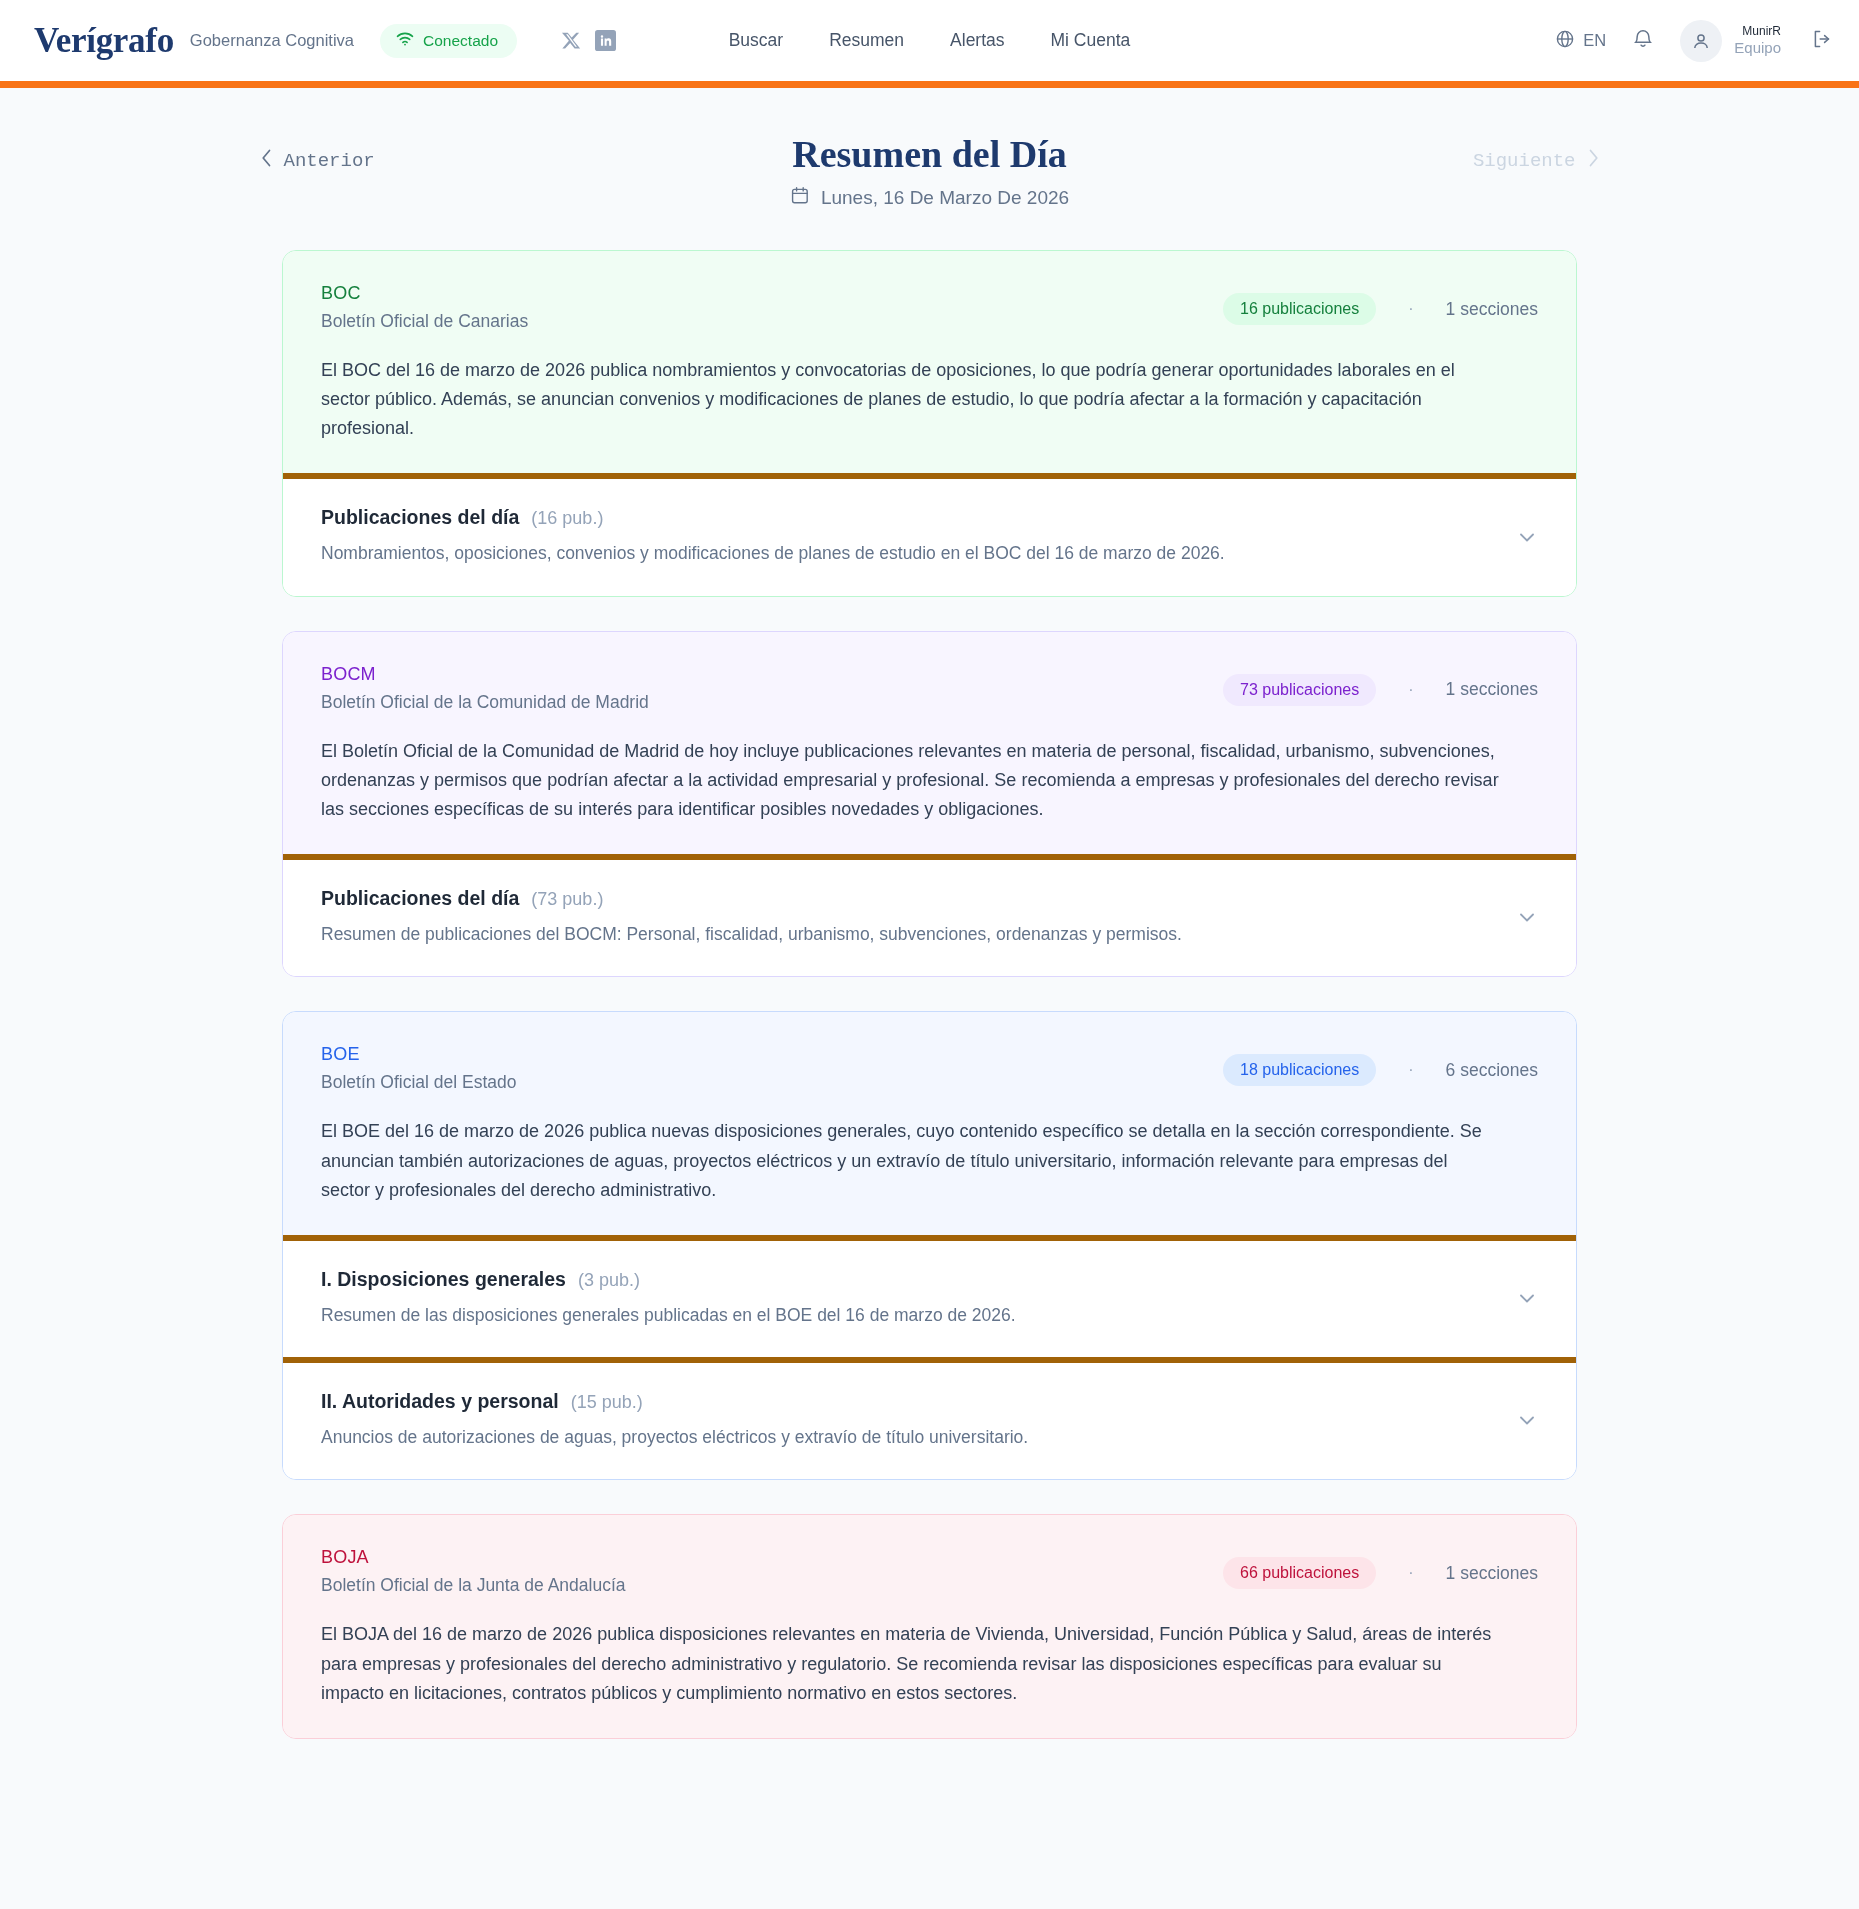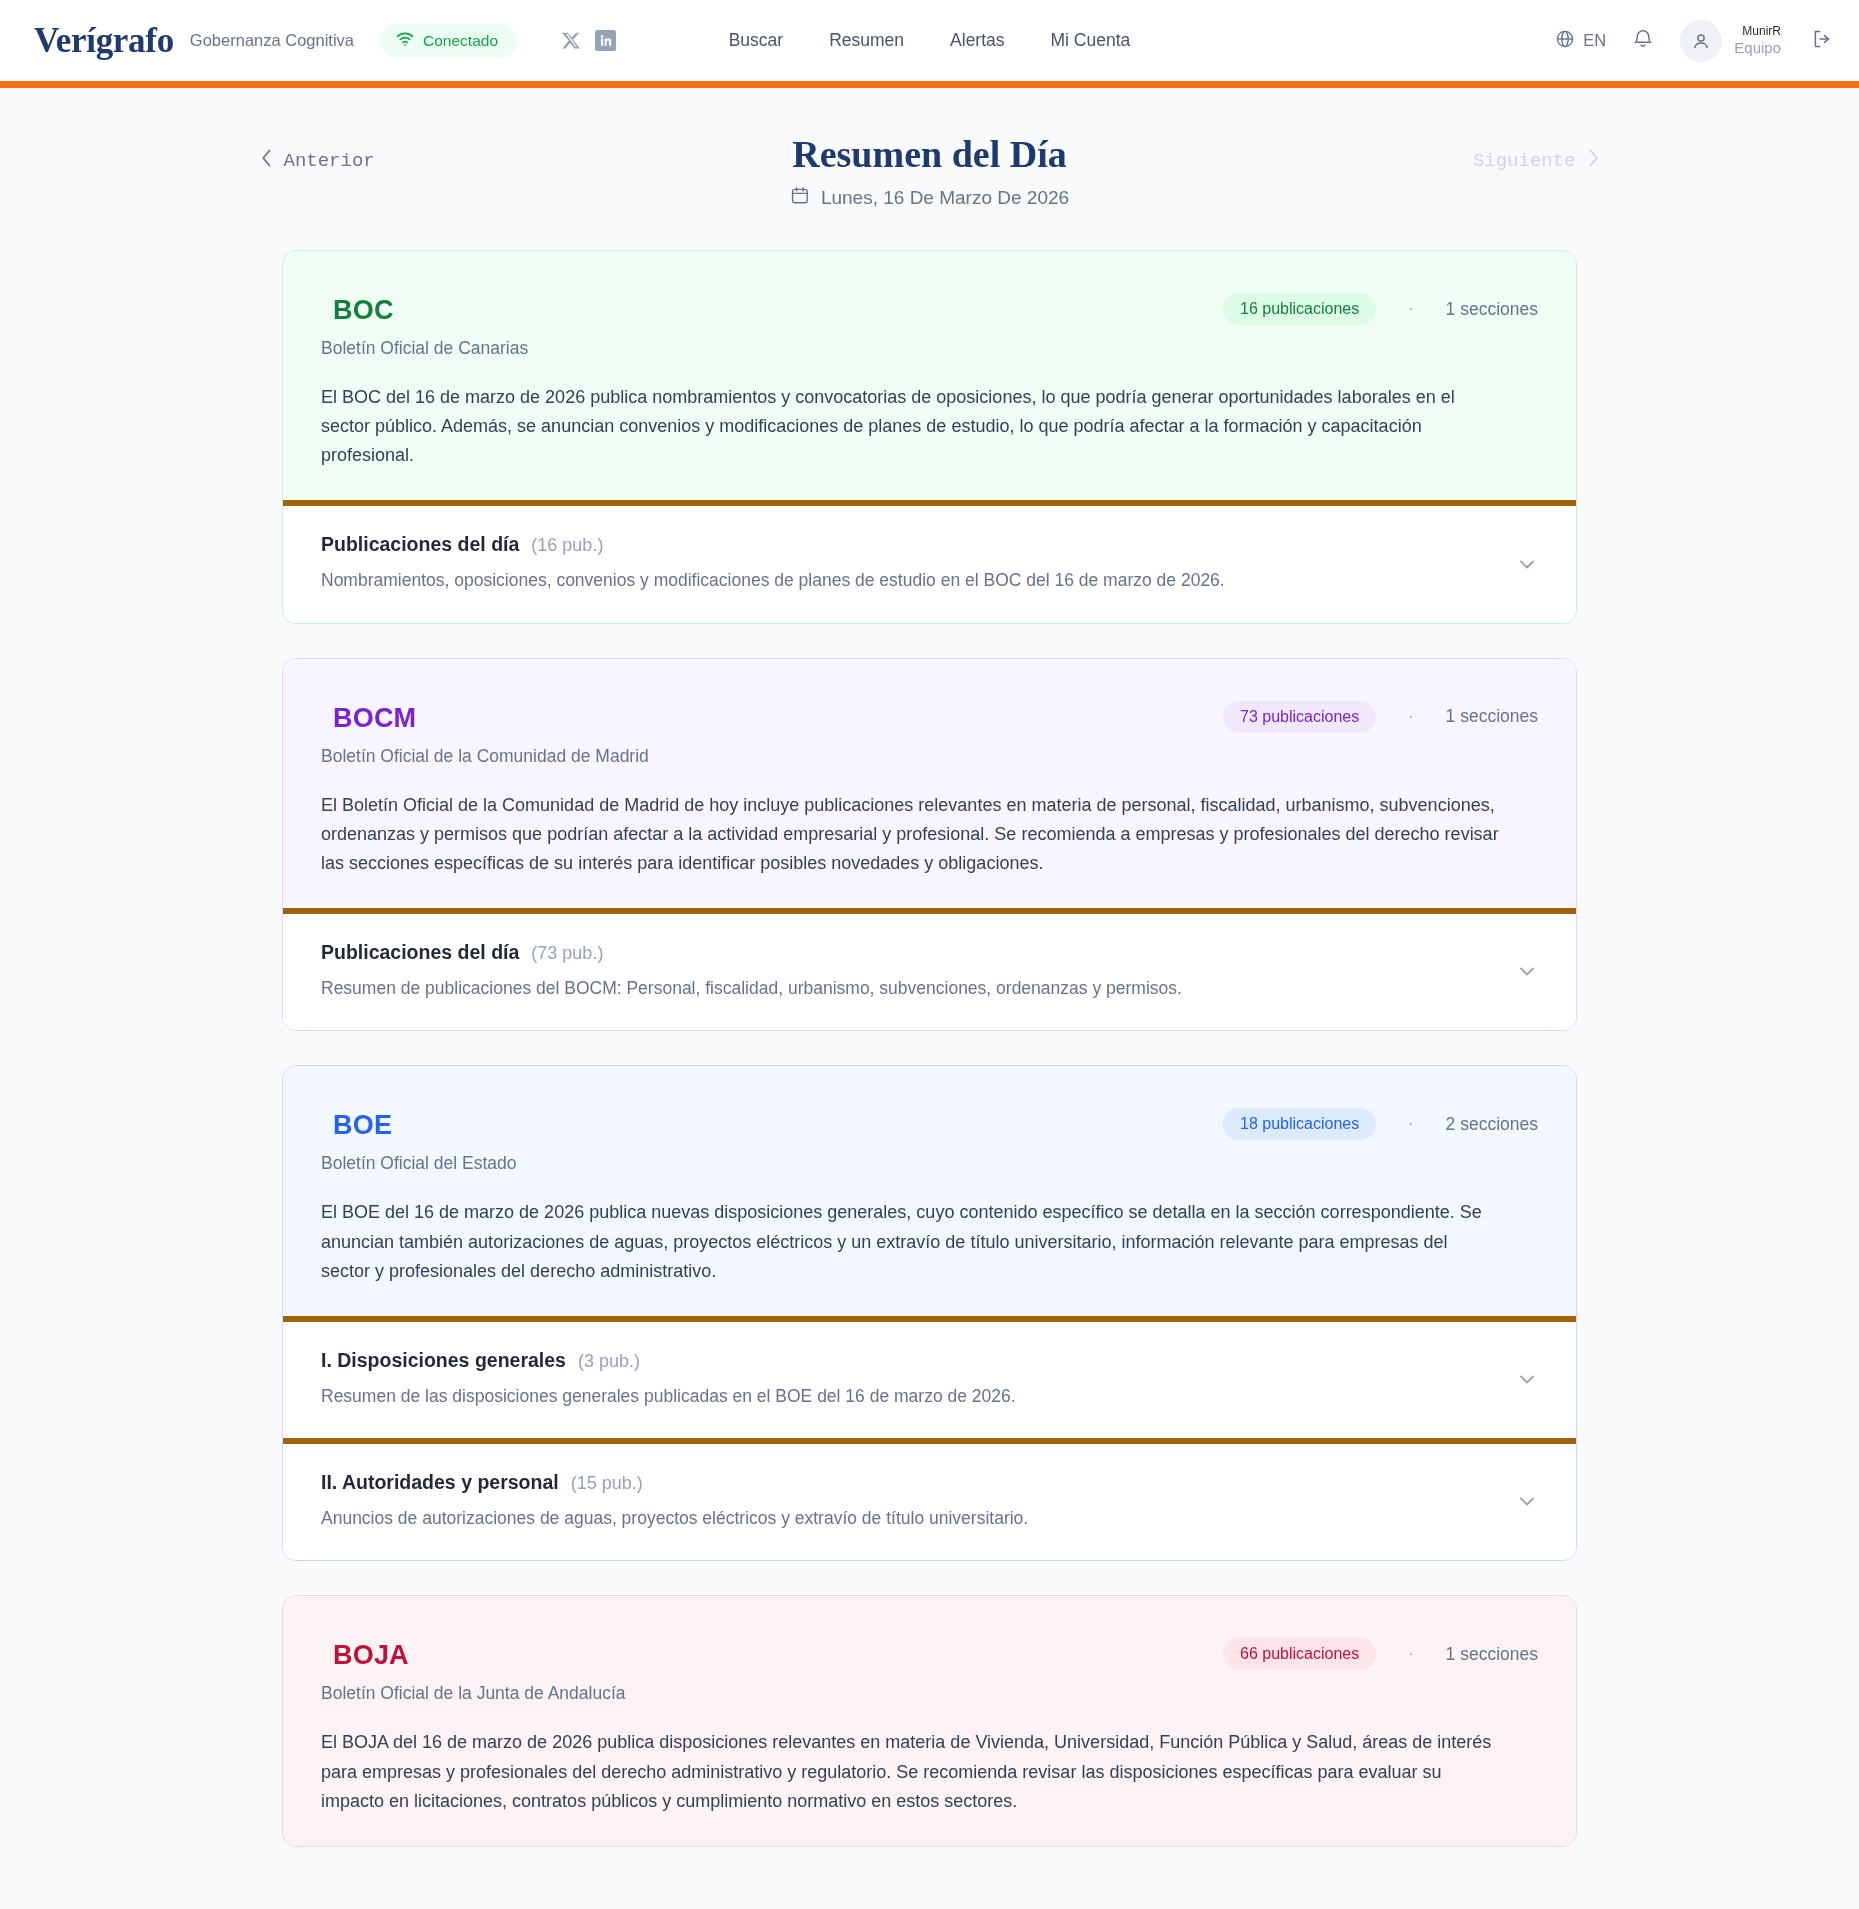--- a/index.html
+++ b/index.html
@@ -98,22 +98,22 @@
   
   .cards { width: 1295px; margin: 22px auto 0; display: flex; flex-direction: column; gap: 34px; }
   .card {
     border-radius: 14px; overflow: hidden;
     border: 1px solid var(--bd);
     background: #ffffff;
   }
   .card-head { background: var(--bg); padding: 32px 38px 30px; }
   .head-top { display: flex; align-items: flex-start; }
   .code {
-    font-size: 27px; font-weight: bold; color: var(--accent);
-    letter-spacing: 0.2px; margin: 12px;
+    font-size: 18px; font-weight: normal; color: var(--accent);
+    letter-spacing: 0.2px; margin: 0;
   }
   .subtitle { font-size: 17.5px; color: #64748b; margin-top: 7px; }
   .counts { margin-left: auto; display: flex; align-items: center; gap: 32px; padding-top: 10px; }
   .pub-badge {
     background: var(--badgebg); color: var(--accent);
     border-radius: 999px; padding: 7px 17px; font-size: 16px;
   }
   .dot-sep { color: #94a3b8; font-size: 16px; }
   .sec-count { font-size: 17.5px; color: #64748b; }
   .card-desc {
@@ -326,21 +326,21 @@
   <div class="card" style="--accent: #2563eb; --badgebg: #dbeafe; --bg: #f3f7ff; --bd: #c7dbfd;">
     <div class="card-head">
       <div class="head-top">
         <div>
           <div class="code">BOE</div>
           <div class="subtitle">Boletín Oficial del Estado</div>
         </div>
         <div class="counts">
           <span class="pub-badge">18 publicaciones</span>
           <span class="dot-sep">·</span>
-          <span class="sec-count">2 secciones</span>
+          <span class="sec-count">6 secciones</span>
         </div>
       </div>
       <div class="card-desc">El BOE del 16 de marzo de 2026 publica nuevas disposiciones generales, cuyo contenido específico se detalla en la sección correspondiente. Se anuncian también autorizaciones de aguas, proyectos eléctricos y un extravío de título universitario, información relevante para empresas del sector y profesionales del derecho administrativo.</div>
     </div>
     <div class="sections-holder">
   <div class="section-row">
     <div class="sec-body">
       <div class="sec-title-line">
         <span class="sec-title">I. Disposiciones generales</span>
         <span class="sec-pub">(3 pub.)</span>

